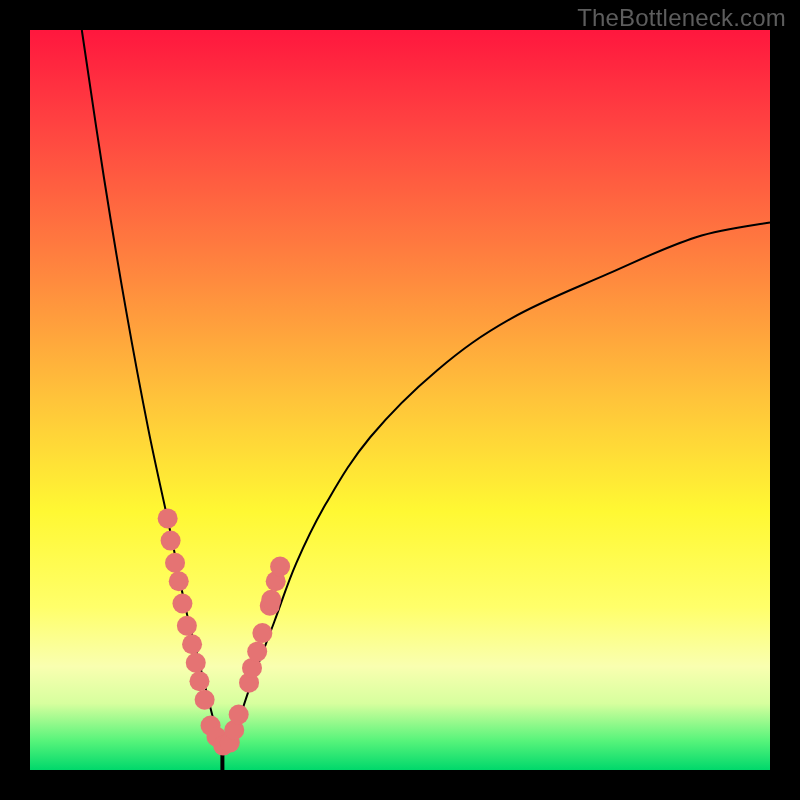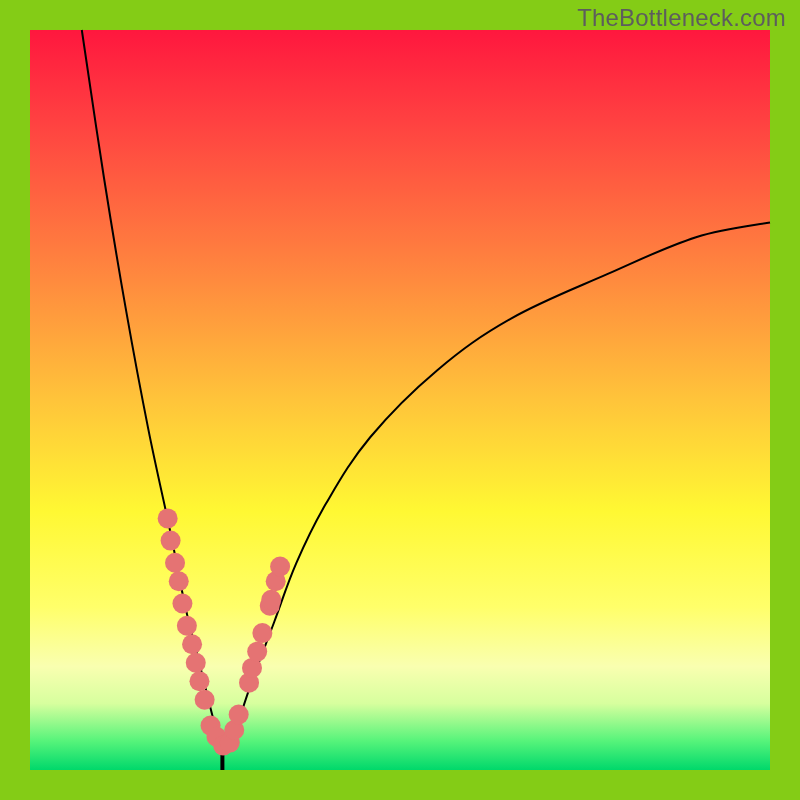--- a/index.html
+++ b/index.html
@@ -7,21 +7,21 @@
     padding: 0;
     width: 800px;
     height: 800px;
     overflow: hidden;
     font-family: Arial, Helvetica, sans-serif;
   }
   .frame {
     position: relative;
     width: 800px;
     height: 800px;
-    background: #84cc16;
+    background: #000000;
   }
   .watermark {
     position: absolute;
     top: 4px;
     right: 14px;
     color: #5d5d5d;
     font-size: 24px;
     font-weight: 500;
     z-index: 10;
     letter-spacing: 0.2px;

